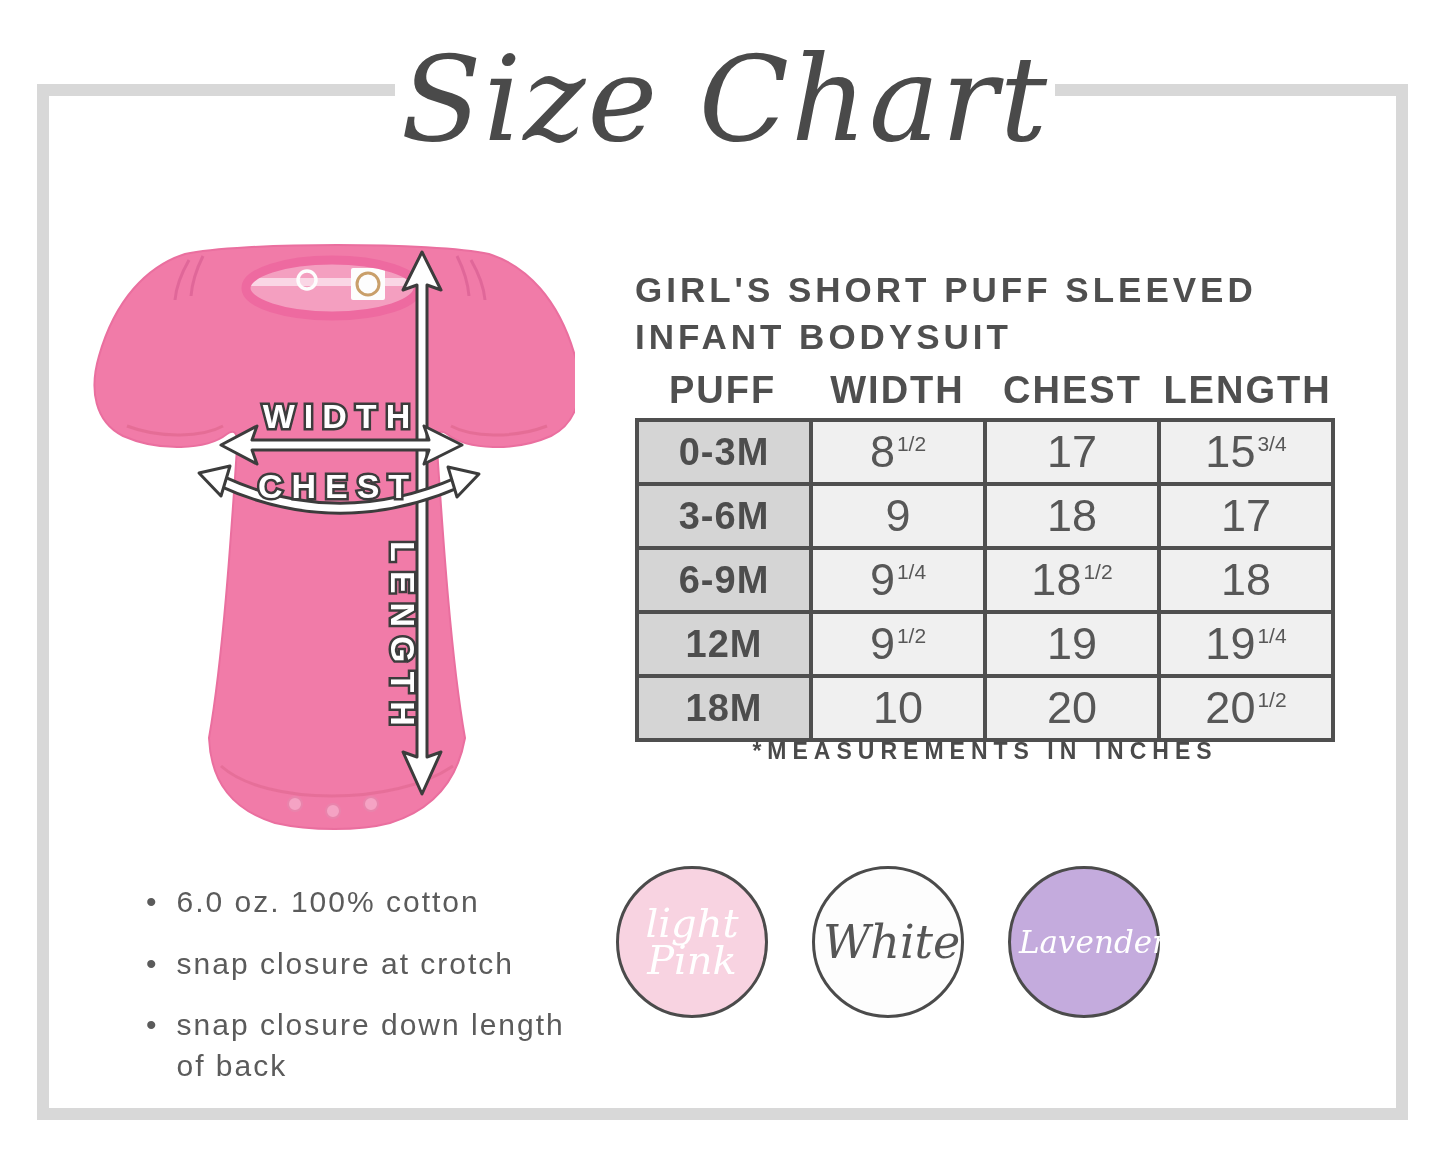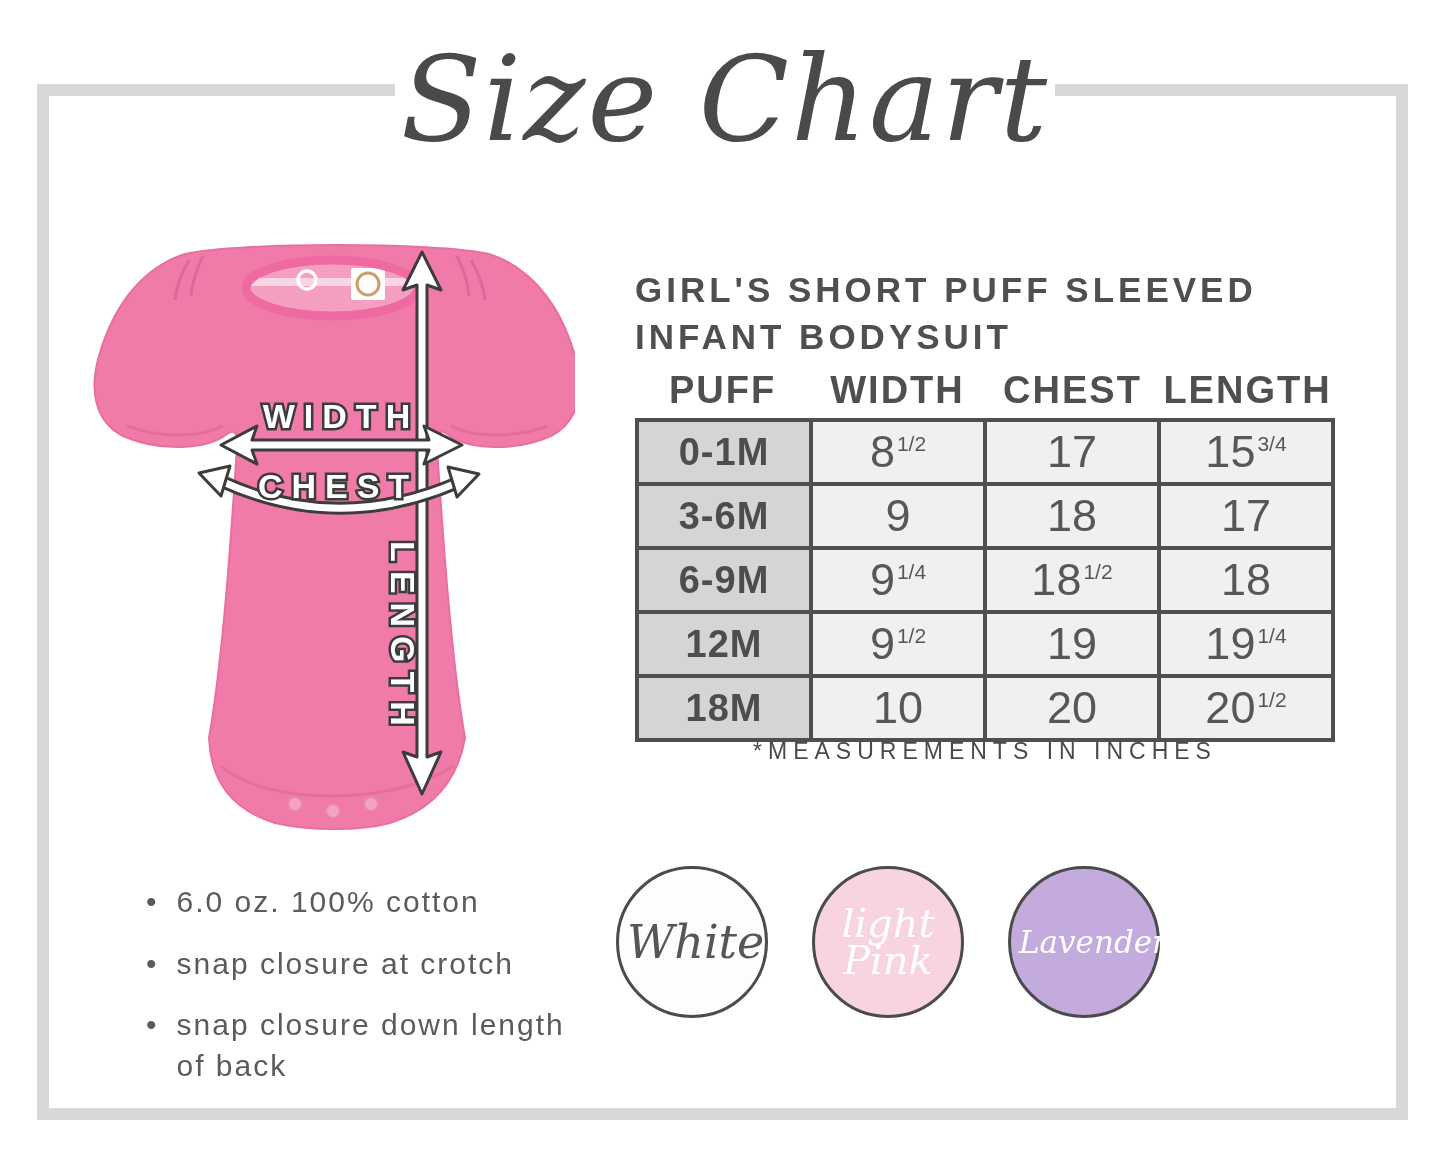--- a/index.html
+++ b/index.html
@@ -32,21 +32,21 @@
   .cols-header span{display:flex;align-items:center;justify-content:center;
                     font-weight:bold;font-size:38px;letter-spacing:2px;color:#4f4f4f;}
 
   table.size-table{position:absolute;left:635px;top:418px;width:700px;border-collapse:collapse;
                    table-layout:fixed;z-index:2;}
   table.size-table td{border:4px solid #4f4f4f;height:58px;text-align:center;vertical-align:middle;}
   td.size-cell{background:#d5d5d5;font-weight:bold;font-size:38px;letter-spacing:1px;color:#4d4d4d;}
   td.val-cell{background:#f0f0f0;font-size:45px;color:#575757;font-weight:normal;margin-top:29px;}
   td.val-cell sup{font-size:21px;letter-spacing:0;margin-left:2px;color:#575757;}
 
-  .note{position:absolute;left:635px;top:738px;width:700px;text-align:center;font-weight:normal;
+  .note{position:absolute;left:635px;top:738px;width:700px;text-align:center;font-weight:bold;
         font-size:23px;letter-spacing:6px;color:#4a4a4a;z-index:2;}
 
   
   .features{position:absolute;left:146px;top:882px;width:430px;z-index:2;}
   .feature{display:flex;gap:18px;margin-bottom:21px;font-size:30px;letter-spacing:2px;
            color:#5b5b5b;line-height:1.35;}
   .feature .dot{font-size:30px;line-height:1.35;color:#5b5b5b;}
 
   
   .swatches{position:absolute;left:616px;top:866px;display:flex;gap:44px;z-index:2;}
@@ -137,21 +137,21 @@
   <div class="cols-header">
     <span>PUFF</span>
     <span>WIDTH</span>
     <span>CHEST</span>
     <span>LENGTH</span>
   </div>
 
   <table class="size-table">
     <tbody>
         <tr>
-          <td class="size-cell">0-1M</td>
+          <td class="size-cell">0-3M</td>
           <td class="val-cell">8<sup>1/2</sup></td>
           <td class="val-cell">17</td>
           <td class="val-cell">15<sup>3/4</sup></td>
         </tr>
         <tr>
           <td class="size-cell">3-6M</td>
           <td class="val-cell">9</td>
           <td class="val-cell">18</td>
           <td class="val-cell">17</td>
         </tr>
@@ -187,24 +187,24 @@
         <span class="dot">•</span>
         <span>snap closure at crotch</span>
       </div>
       <div class="feature">
         <span class="dot">•</span>
         <span>snap closure down length of back</span>
       </div>
     </div>
 
   <div class="swatches">
+      <div class="swatch sw-1" style="background: rgb(248, 211, 225);">
+        <span class="swatch-label script" style="color: rgb(255, 255, 255);">light Pink</span>
+      </div>
       <div class="swatch sw-0" style="background: rgb(253, 253, 253);">
         <span class="swatch-label script" style="color: rgb(86, 86, 86);">White</span>
       </div>
-      <div class="swatch sw-1" style="background: rgb(248, 211, 225);">
-        <span class="swatch-label script" style="color: rgb(255, 255, 255);">light Pink</span>
-      </div>
       <div class="swatch sw-3" style="background: rgb(196, 171, 221);">
         <span class="swatch-label script" style="color: rgb(255, 255, 255);">Lavender</span>
       </div>
     </div>
 
 </div>
 
 </body></html>

